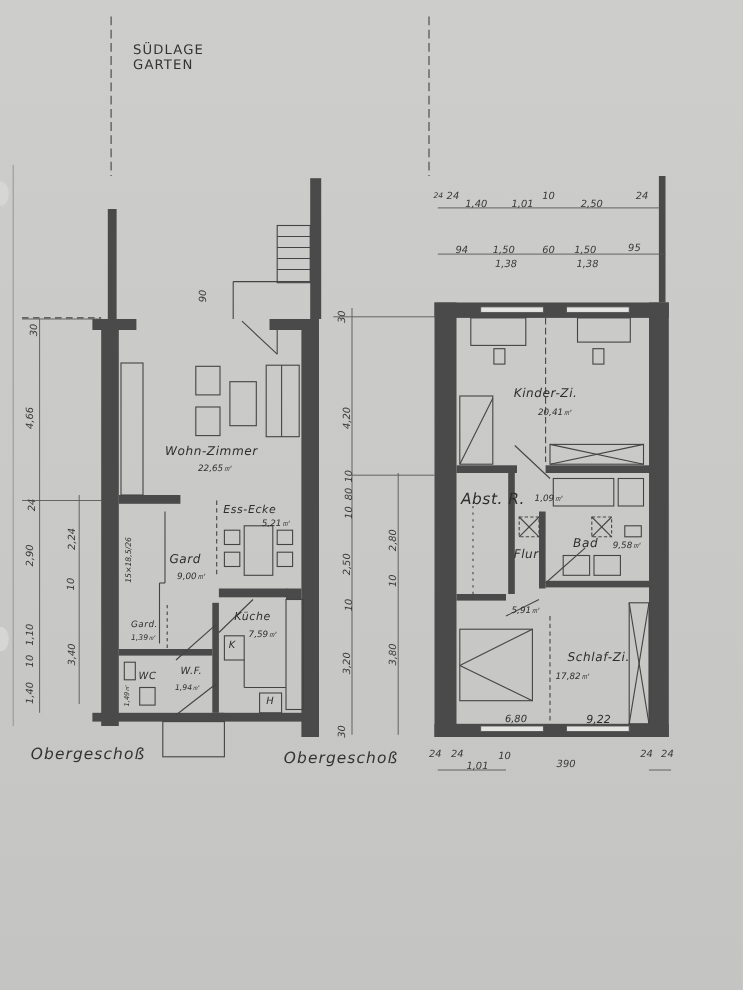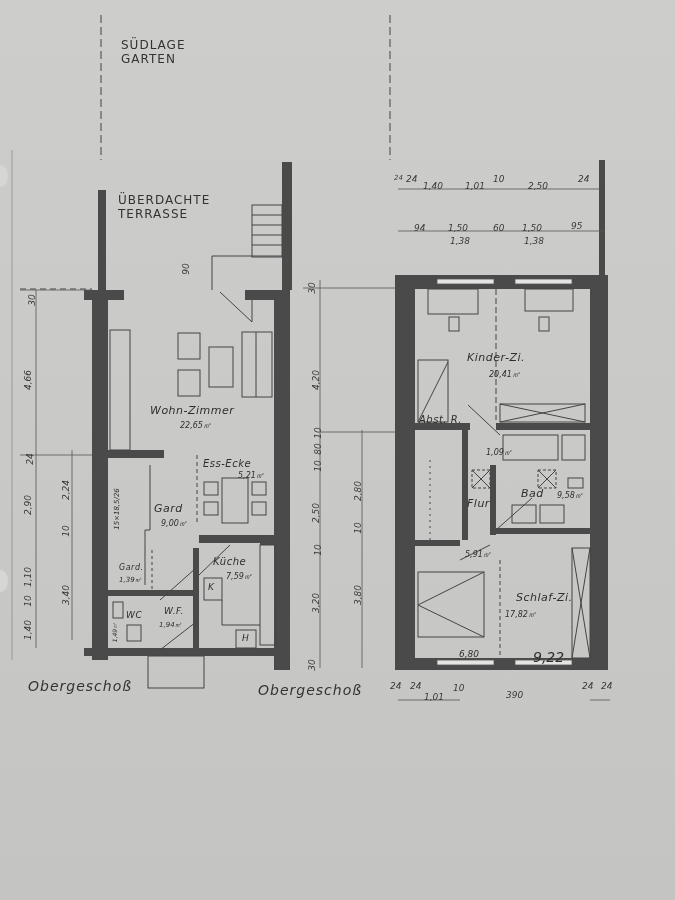--- a/index.html
+++ b/index.html
@@ -175,24 +175,20 @@
       <line x1="398" y1="231" x2="605" y2="231"></line>
       <line x1="398" y1="700" x2="460" y2="700"></line>
       <line x1="590" y1="700" x2="610" y2="700"></line>
     </g>
   </svg>
 
   <div class="txt hand" style="left:121px;top:38px;font-size:12px;">
     <div>SÜDLAGE</div>
     <div>GARTEN</div>
   </div>
-  <div class="txt hand" style="left:118px;top:193px;font-size:12px;line-height:14px;">
-    <div>ÜBERDACHTE</div>
-    <div>TERRASSE</div>
-  </div>
 
   <div class="room-label" style="left:150px;top:404px;">Wohn-Zimmer</div>
   <div class="room-area" style="left:180px;top:420px;">22,65㎡</div>
   <div class="room-label" style="left:203px;top:458px;font-size:10px;">Ess-Ecke</div>
   <div class="room-area" style="left:238px;top:470px;">5,21㎡</div>
   <div class="room-label" style="left:154px;top:502px;">Gard</div>
   <div class="room-area" style="left:161px;top:518px;">9,00㎡</div>
   <div class="room-label" style="left:213px;top:556px;font-size:10px;">Küche</div>
   <div class="room-area" style="left:226px;top:571px;">7,59㎡</div>
   <div class="room-label" style="left:119px;top:563px;font-size:8px;">Gard.</div>
@@ -212,30 +208,30 @@
   <div class="dim vdim" style="left:18px;top:572px;">1,10</div>
   <div class="dim vdim" style="left:22px;top:596px;">10</div>
   <div class="dim vdim" style="left:18px;top:625px;">1,40</div>
   <div class="dim vdim" style="left:56px;top:485px;">2,24</div>
   <div class="dim vdim" style="left:60px;top:526px;">10</div>
   <div class="dim vdim" style="left:56px;top:590px;">3,40</div>
   <div class="dim vdim" style="left:180px;top:264px;">90</div>
 
   <div class="room-label" style="left:467px;top:351px;">Kinder-Zi.</div>
   <div class="room-area" style="left:489px;top:369px;">20,41㎡</div>
-  <div class="room-label" style="left:419px;top:414px;font-size:10px;">Abst. R.</div>
+  <div class="room-label" style="left:419px;top:446px;font-size:14px;">Abst. R.</div>
   <div class="room-area" style="left:444px;top:447px;margin-left:42px;">1,09㎡</div>
   <div class="room-label" style="left:467px;top:497px;">Flur</div>
   <div class="room-area" style="left:465px;top:512px;margin-top:37px;">5,91㎡</div>
   <div class="room-label" style="left:521px;top:487px;">Bad</div>
   <div class="room-area" style="left:557px;top:490px;">9,58㎡</div>
   <div class="room-label" style="left:516px;top:591px;">Schlaf-Zi.</div>
   <div class="room-area" style="left:505px;top:609px;">17,82㎡</div>
   <div class="room-area" style="left:459px;top:649px;font-size:9px;">6,80</div>
-  <div class="room-area" style="left:533px;top:649px;font-size:14px;">9,22</div>
+  <div class="room-area" style="left:533px;top:649px;font-size:10px;">9,22</div>
 
   <div class="dim" style="left:394px;top:174px;font-size:7px;">24</div>
   <div class="dim" style="left:406px;top:174px;">24</div>
   <div class="dim" style="left:423px;top:181px;">1,40</div>
   <div class="dim" style="left:465px;top:181px;">1,01</div>
   <div class="dim" style="left:493px;top:174px;">10</div>
   <div class="dim" style="left:528px;top:181px;">2,50</div>
   <div class="dim" style="left:578px;top:174px;">24</div>
   <div class="dim" style="left:414px;top:223px;">94</div>
   <div class="dim" style="left:448px;top:223px;">1,50</div>

